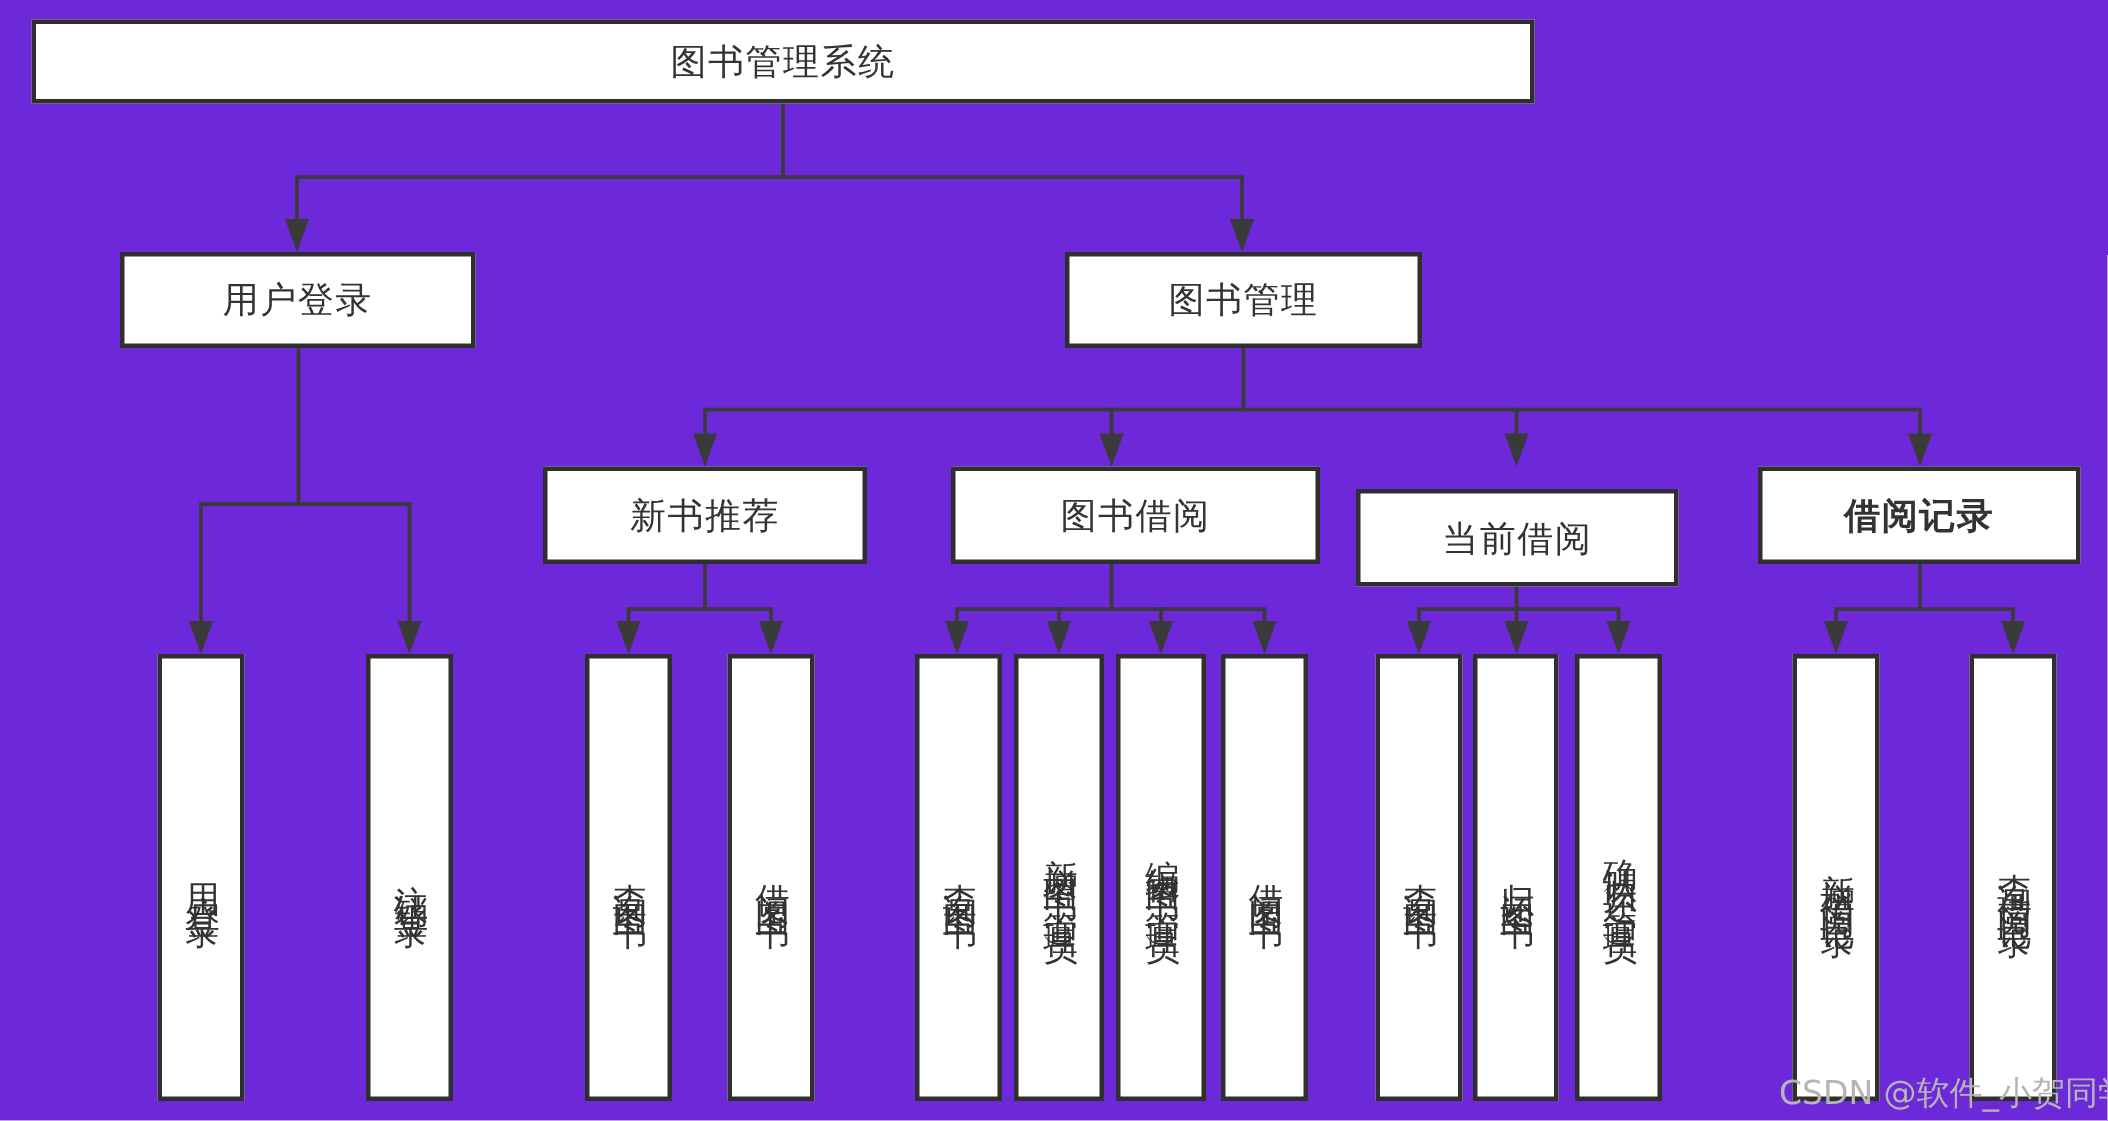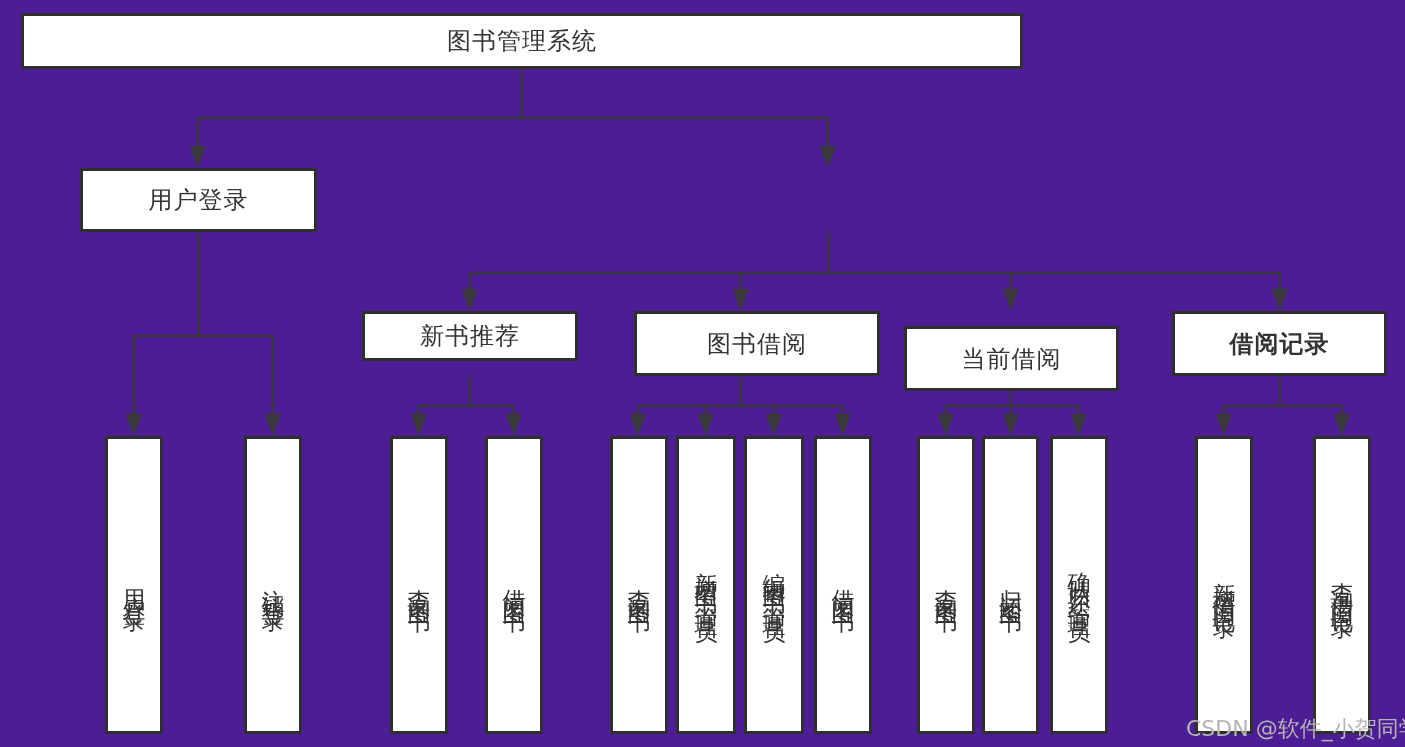--- a/index.html
+++ b/index.html
@@ -5,21 +5,21 @@
   html, body {
     margin: 0;
     padding: 0;
     background: #ffffff;
     font-family: "DejaVu Sans", "Liberation Sans", sans-serif;
   }
   #canvas {
     position: relative;
     width: 1405px;
     height: 747px;
-    background: #4c1d95;
+    background: #6d28d9;
     overflow: hidden;
     text-align: center;
   }
   .connectors {
     position: absolute;
     left: 0;
     top: 0;
     z-index: 1;
   }
   .node {
@@ -114,22 +114,25 @@
     </g>
   </svg>
 
   <div class="node" style="left:21px; top:13px; width:1002px; height:56px;">
     <span class="htext">图书管理系统</span>
   </div>
 
   <div class="node" style="left:80px; top:168px; width:237px; height:64px;">
     <span class="htext">用户登录</span>
   </div>
+  <div class="node" style="left:710px; top:168px; width:238px; height:64px;">
+    <span class="htext">图书管理</span>
+  </div>
 
-  <div class="node" style="left:362px; top:311px; width:216px; height:50px;">
+  <div class="node" style="left:362px; top:311px; width:216px; height:65px;">
     <span class="htext">新书推荐</span>
   </div>
   <div class="node" style="left:634px; top:311px; width:246px; height:65px;">
     <span class="htext">图书借阅</span>
   </div>
   <div class="node" style="left:904px; top:326px; width:215px; height:65px;">
     <span class="htext">当前借阅</span>
   </div>
   <div class="node" style="left:1172px; top:311px; width:215px; height:65px;font-weight:bold;">
     <span class="htext">借阅记录</span>

